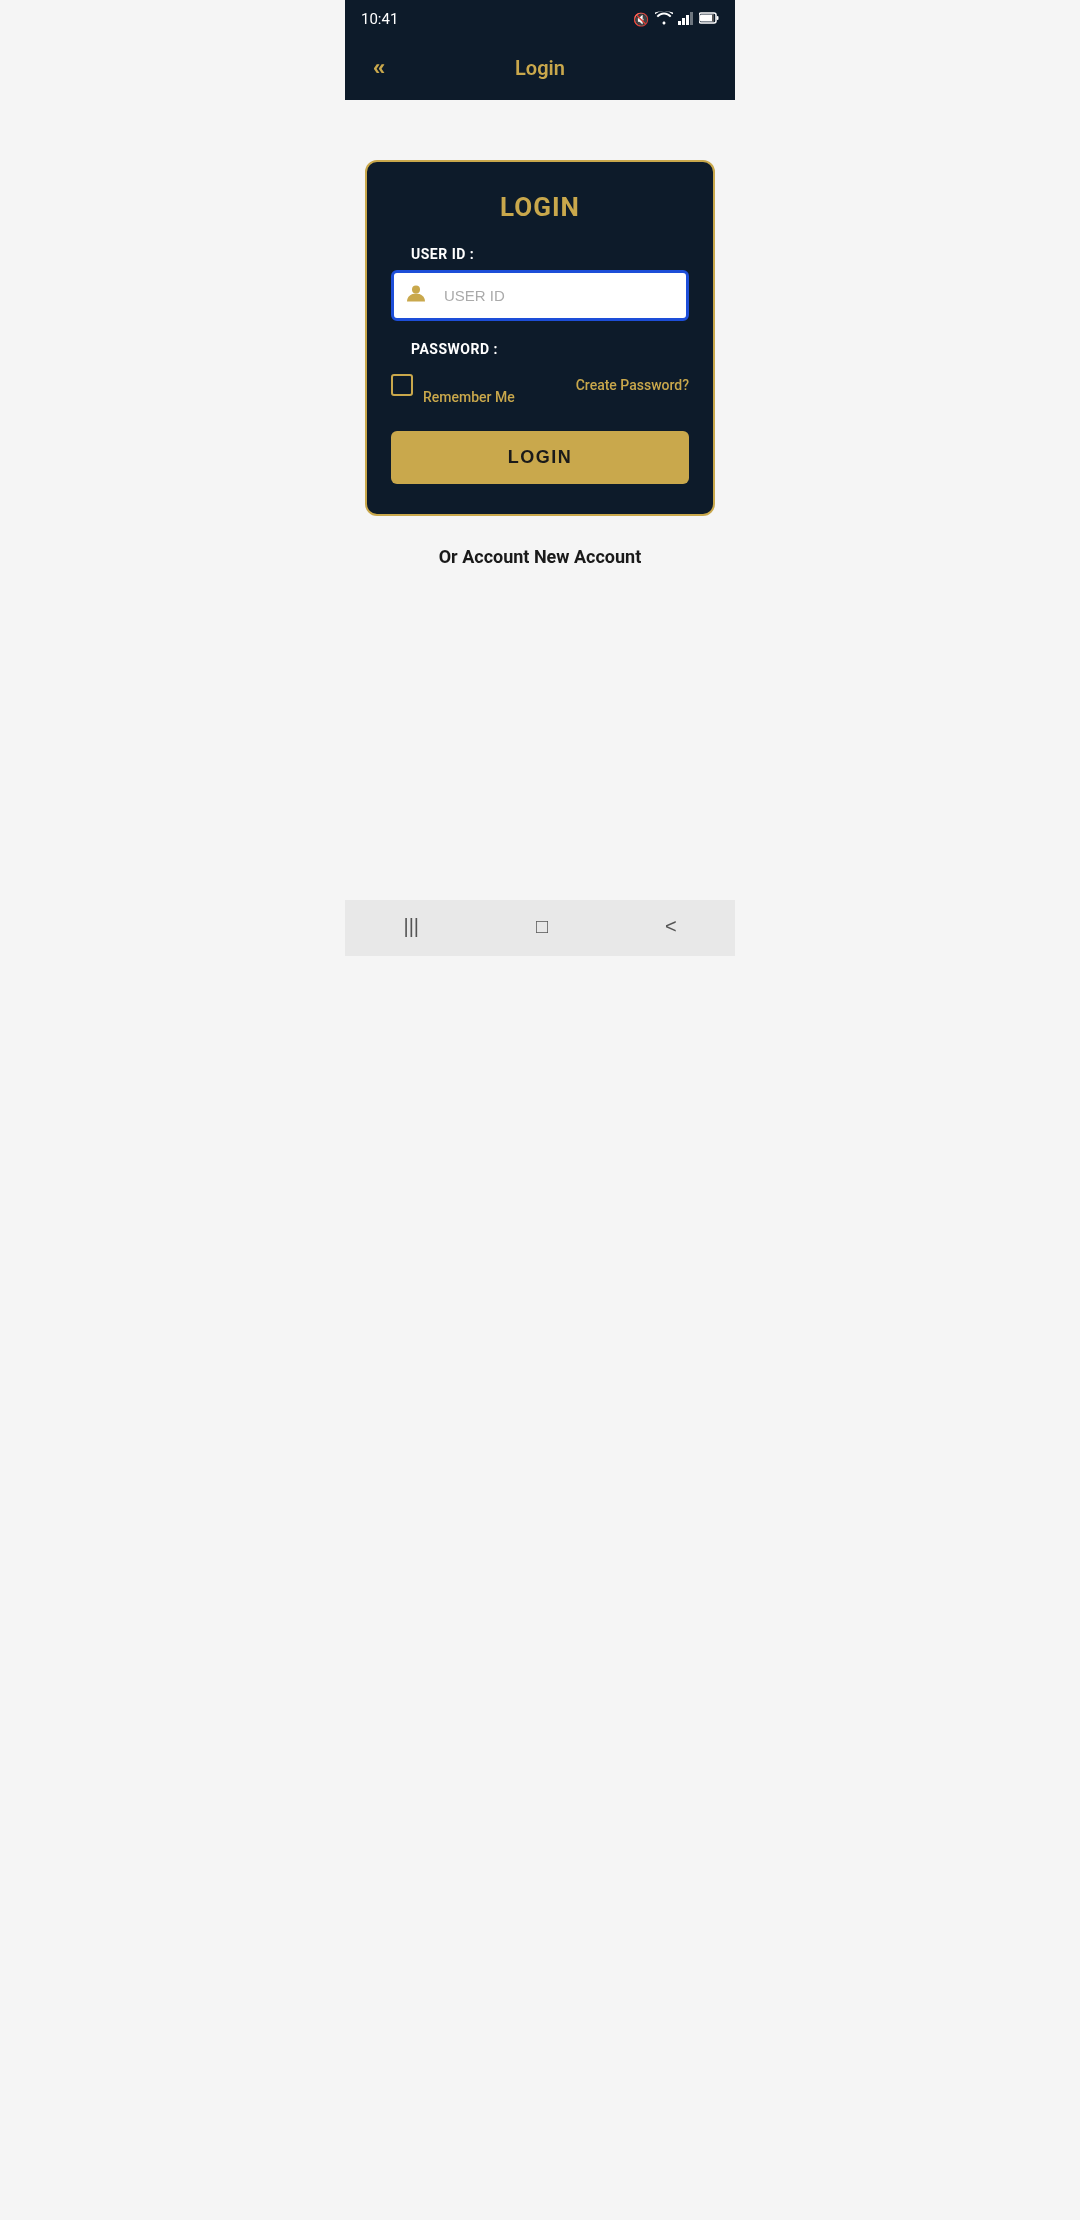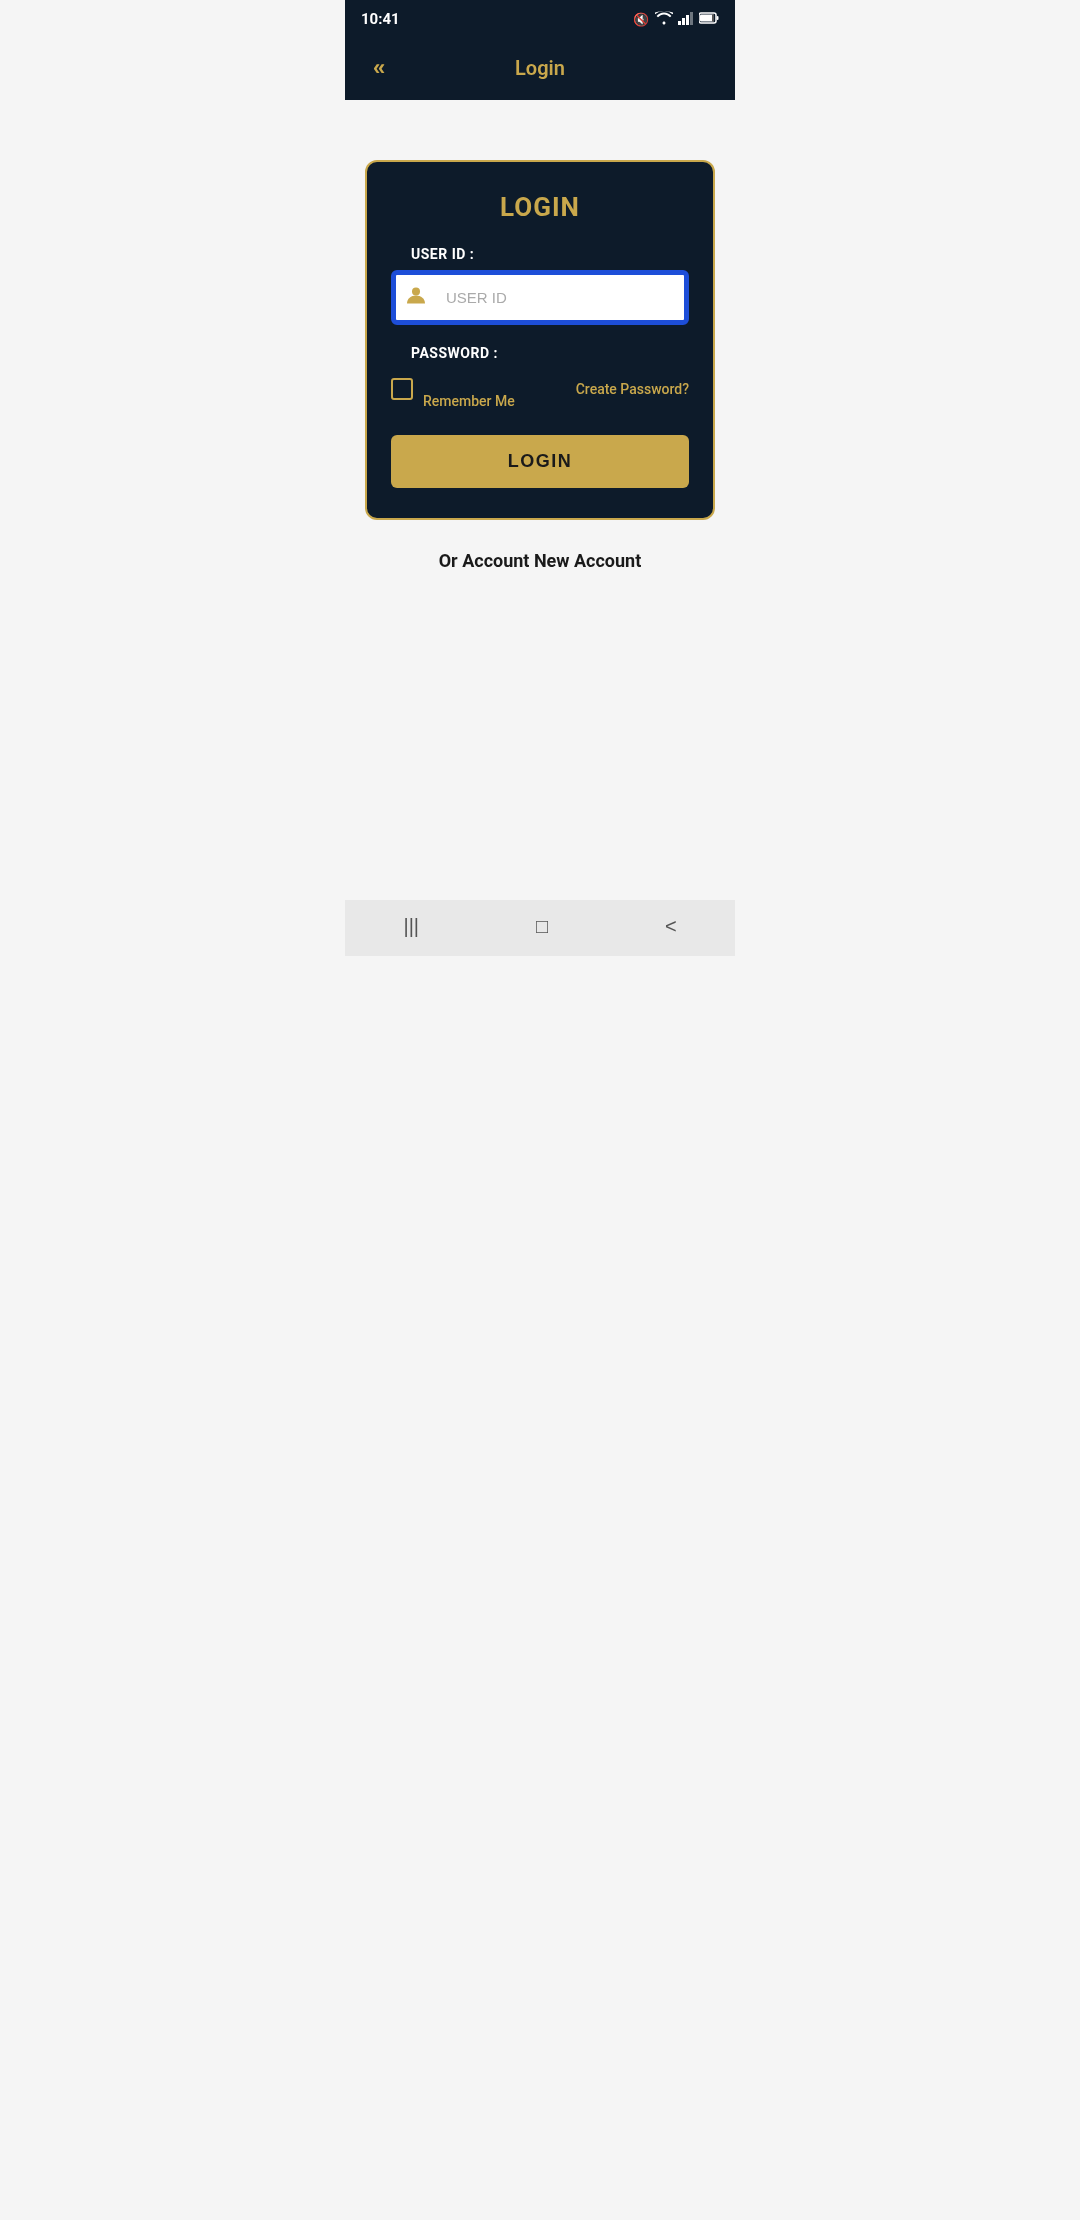--- a/index.html
+++ b/index.html
@@ -25,21 +25,21 @@
       display: flex;
       justify-content: space-between;
       align-items: center;
       padding: 8px 16px 6px 16px;
       height: 36px;
     }
 
     .status-time {
       color: white;
       font-size: 15px;
-      font-weight: 700;
+      font-weight: 400;
     }
 
     .status-icons {
       display: flex;
       align-items: center;
       gap: 5px;
     }
 
     .status-icons span {
       color: white;
@@ -124,21 +124,21 @@
       left: 14px;
       top: 50%;
       transform: translateY(-50%);
       font-size: 20px;
       color: #c9a84c;
     }
 
     .form-input {
       width: 100%;
       background-color: white;
-      border: 5px solid #1d4ed8;
+      border: 3px solid #1d4ed8;
       border-radius: 6px;
       padding: 14px 14px 14px 50px;
       font-size: 15px;
       color: #999;
       outline: none;
     }
 
     .form-input::placeholder {
       color: #aaa;
       font-weight: 500;

